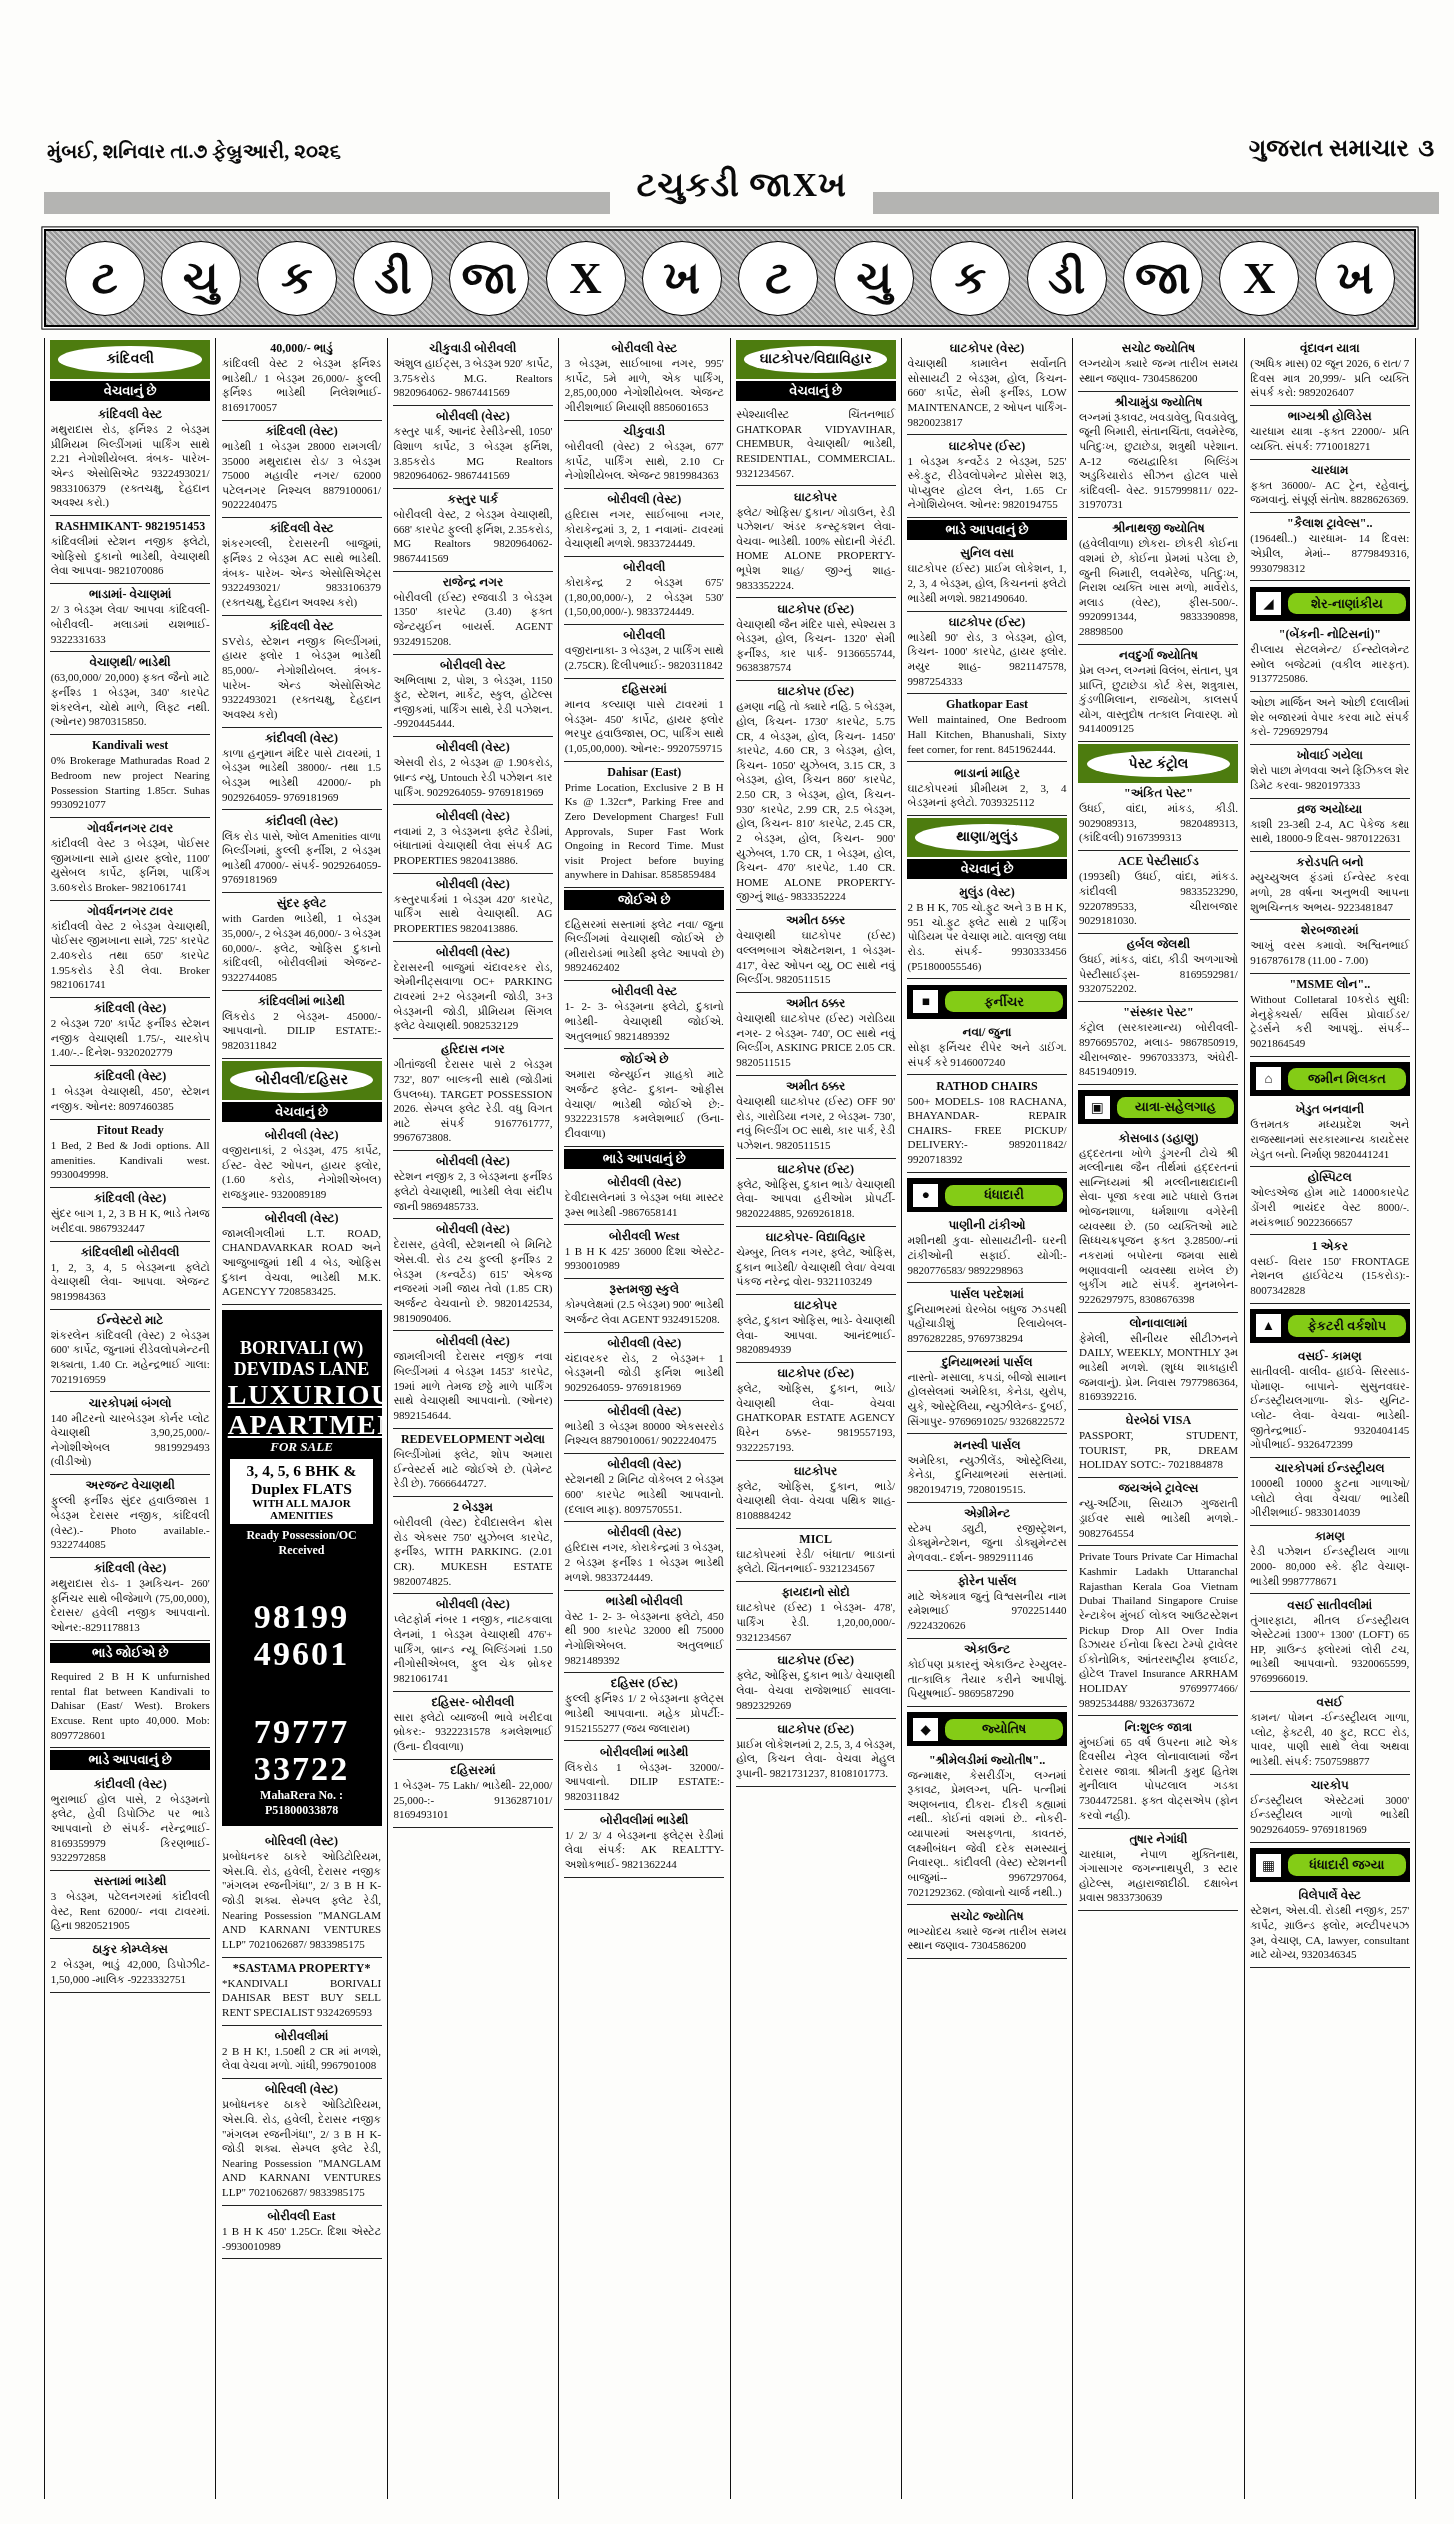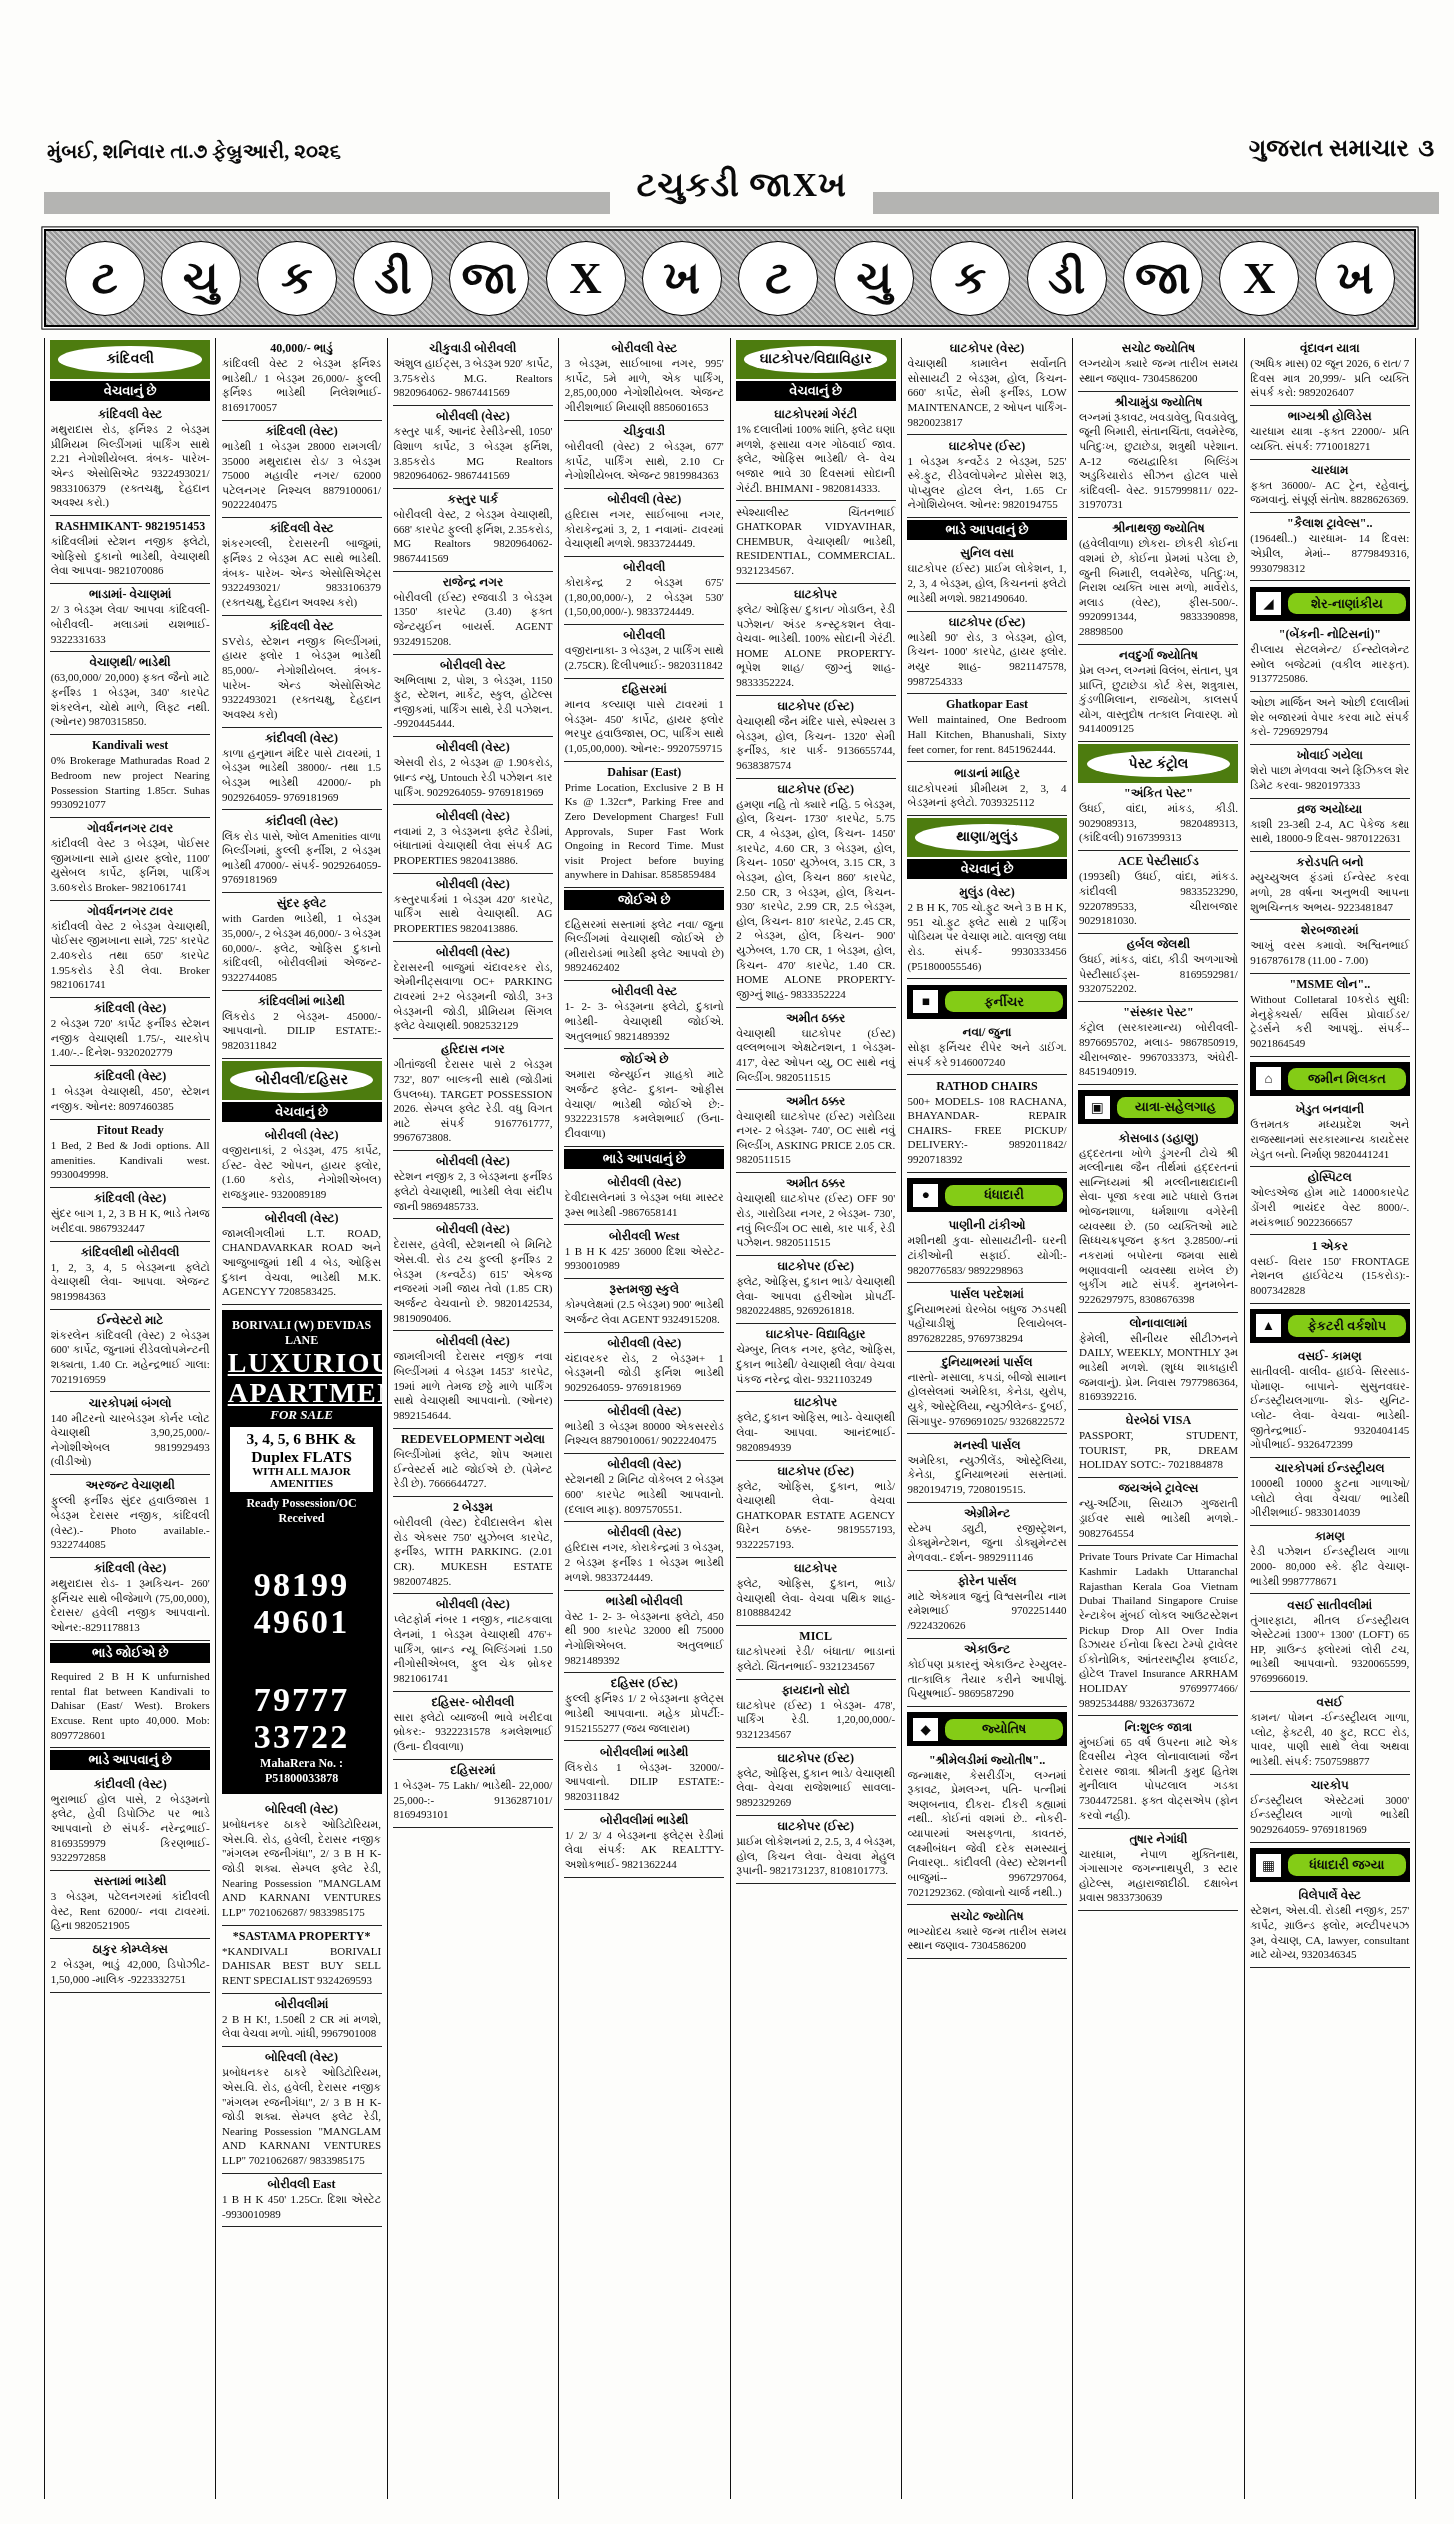--- a/index.html
+++ b/index.html
@@ -28,21 +28,21 @@
   .sec-oval{background:#fff;border-radius:50%;text-align:center;font-weight:bold;font-size:14px;padding:5.2px 2.1px;white-space:nowrap;overflow:hidden;}
   .subhead{background:#000;color:#fff;text-align:center;font-weight:bold;font-size:13px;padding:2px 0;margin:2.1px 0 3.1px;}
   .ad{padding:3.1px 0.5px 5.2px;border-bottom:1px solid #222;}
   .ad-title{text-align:center;font-weight:bold;font-size:12px;line-height:1.25;}
   .ad-body{font-size:11px;line-height:1.33;text-align:justify;word-break:break-word;}
   .catbar{display:flex;align-items:center;gap:5.2px;background:#000;padding:3.6px 4.2px;margin:5.2px 0 3.1px;}
   .catbar .icn{background:#fff;border:2.1px double #000;min-width:25px;height:23px;display:flex;align-items:center;justify-content:center;font-size:13.5px;}
   .catbar .lbl{flex:1;background:#84cc16;border-radius:8.3px;text-align:center;font-weight:bold;font-size:13px;padding:2.6px 0;white-space:nowrap;overflow:hidden;}
   
   .boxad{border:3.1px solid #000;background:#000;color:#fff;text-align:center;padding:5.2px 3.1px;margin:5.2px 0;}
-  .boxad .b1{font-size:12px;font-weight:bold;}
+  .boxad .b1{font-size:18px;font-weight:bold;margin-top:20px;}
   .boxad .b2{font-size:28px;font-weight:bold;letter-spacing:1.6px;line-height:1.05;text-decoration:underline;}
   .boxad .b3{font-size:13px;font-weight:bold;font-style:italic;}
   .boxad .inner{background:#fff;color:#000;margin:4.2px 2.1px;padding:3.1px 1px;font-weight:bold;}
   .boxad .i1{font-size:15.6px;line-height:1.1;}
   .boxad .i2{font-size:11px;}
   .boxad .b4{font-size:12px;font-weight:bold;}
   .boxad .tel{font-size:34px;font-weight:bold;letter-spacing:2.1px;line-height:1.1;margin-top:40px;}
   .boxad .rera{font-size:12px;font-weight:bold;}
 </style>
 </head>
@@ -403,24 +403,20 @@
           <div class="ad-title">બોરીવલીમાં ભાડેથી</div>
           <div class="ad-body">1/ 2/ 3/ 4 બેડરૂમના ફ્લેટ્સ રેડીમાં લેવા સંપર્ક: AK REALTTY- અશોકભાઈ- 9821362244</div>
         </div>
       </div>
       <div class="col">
         <div class="sec">
           <div class="sec-oval">ઘાટકોપર/વિદ્યાવિહાર</div>
         </div>
         <div class="subhead">વેચવાનું છે</div>
         <div class="ad">
-          <div class="ad-title">ઘાટકોપરમાં ગેરંટી</div>
-          <div class="ad-body">1% દલાલીમાં 100% શાંતિ, ફ્લેટ ઘણા મળશે, ફસાયા વગર ગોઠવાઈ જાવ. ફ્લેટ, ઓફિસ ભાડેથી/ લે- વેચ બજાર ભાવે 30 દિવસમાં સોદાની ગેરંટી. BHIMANI - 9820814333.</div>
-        </div>
-        <div class="ad">
           <div class="ad-body">સ્પેશ્યાલીસ્ટ ચિંતનભાઈ GHATKOPAR VIDYAVIHAR, CHEMBUR, વેચાણથી/ ભાડેથી, RESIDENTIAL, COMMERCIAL. 9321234567.</div>
         </div>
         <div class="ad">
           <div class="ad-title">ઘાટકોપર</div>
           <div class="ad-body">ફ્લેટ/ ઓફિસ/ દુકાન/ ગોડાઉન, રેડી પઝેશન/ અંડર કન્સ્ટ્રકશન લેવા- વેચવા- ભાડેથી. 100% સોદાની ગેરંટી. HOME ALONE PROPERTY- ભૂપેશ શાહ/ જીગ્નું શાહ- 9833352224.</div>
         </div>
         <div class="ad">
           <div class="ad-title">ઘાટકોપર (ઈસ્ટ)</div>
           <div class="ad-body">વેચાણથી જૈન મંદિર પાસે, સ્પેશ્યસ 3 બેડરૂમ, હોલ, કિચન- 1320' સેમી ફર્નીશ્ડ, કાર પાર્ક- 9136655744, 9638387574</div>
         </div>

